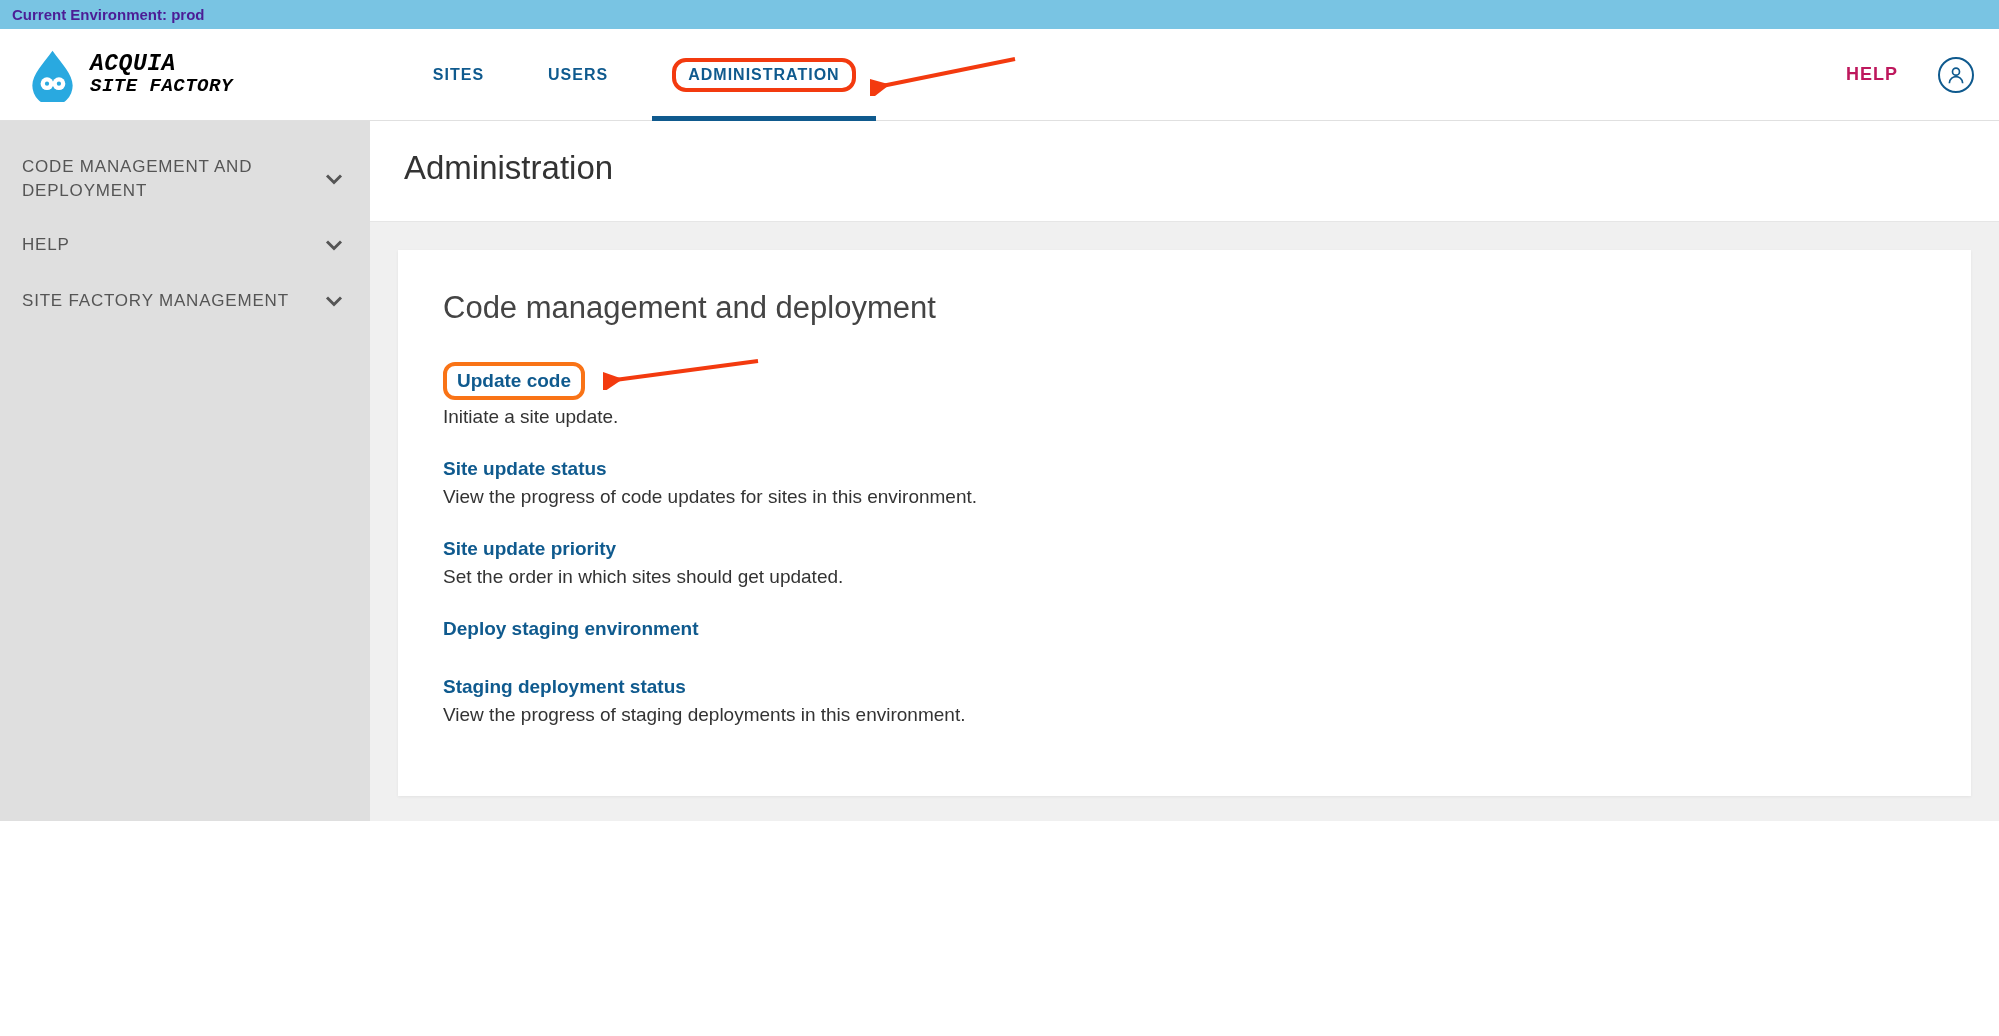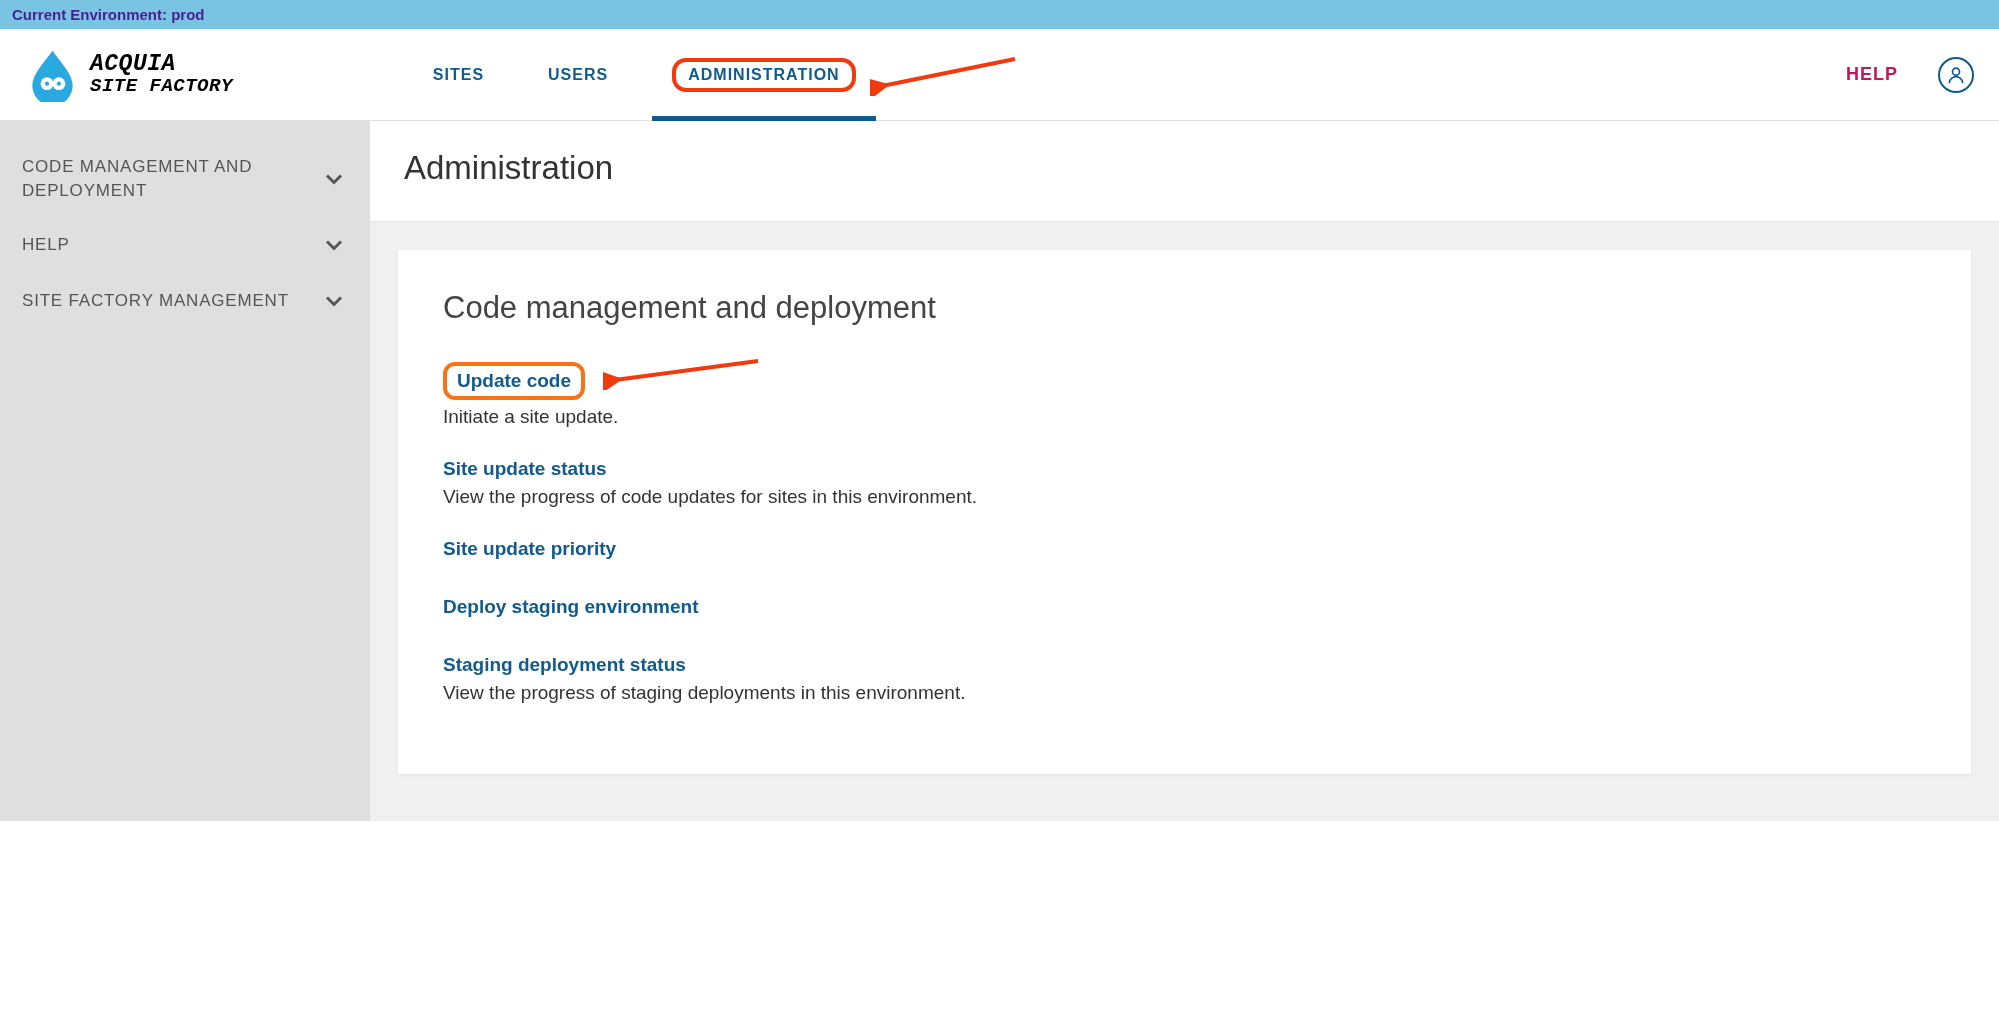--- a/index.html
+++ b/index.html
@@ -276,20 +276,21 @@
         <div class="option-desc">Initiate a site update.</div>
       </div>
 
       <div class="option-block">
         <span class="option-title">Site update status</span>
         <div class="option-desc">View the progress of code updates for sites in this environment.</div>
       </div>
 
       <div class="option-block">
         <span class="option-title">Site update priority</span>
+        <div class="option-desc">Set the order in which sites should get updated.</div>
       </div>
 
       <div class="option-block">
         <span class="option-title">Deploy staging environment</span>
       </div>
 
       <div class="option-block">
         <span class="option-title">Staging deployment status</span>
         <div class="option-desc">View the progress of staging deployments in this environment.</div>
       </div>

